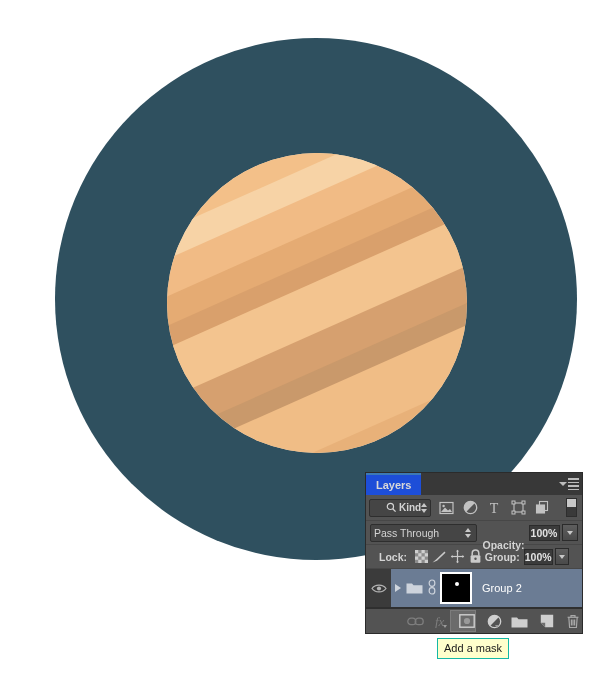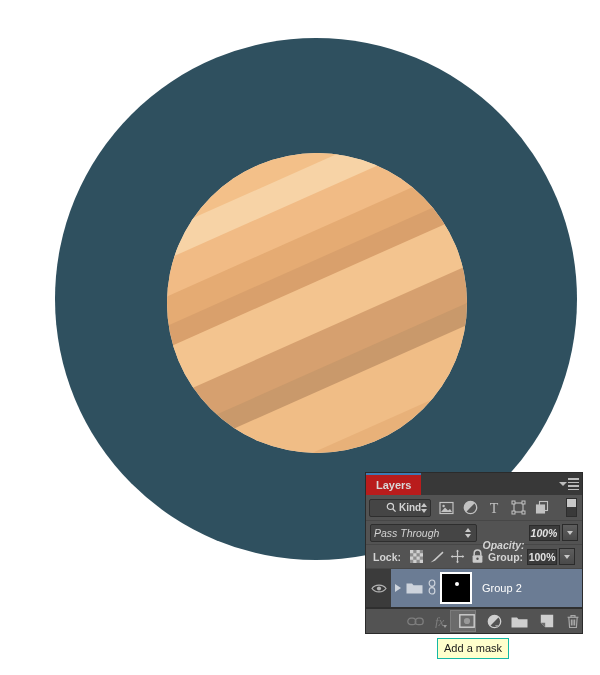--- a/index.html
+++ b/index.html
@@ -65,21 +65,21 @@
   }
 
   .panel-tabbar {
     height: 22px;
     background: #383838;
     position: relative;
     display: flex;
     align-items: stretch;
   }
   .panel-tab {
-    background: #b91c1c;
+    background: #1d4ed8;
     color: #d8d8d8;
     font-size: 11px;
     font-weight: bold;
     padding: 0 10px;
     display: flex;
     align-items: center;
     border-top: 2px solid #3d7ab5;
     box-sizing: border-box;
     height: 22px;
   }
@@ -134,21 +134,21 @@
   }
   .toggle-sw {
     width: 11px; height: 19px;
     margin-left: auto; margin-right: 2px;
     background: linear-gradient(to bottom, #c9c9c9 0%, #c9c9c9 48%, #3a3a3a 48%, #3a3a3a 100%);
     border: 1px solid #2e2e2e;
     box-sizing: border-box;
   }
 
   
-  .blend-row { height: 24px; padding: 0 4px; font-style: italic; }
+  .blend-row { height: 24px; padding: 0 4px; }
   .blend-select {
     display: flex; align-items: center;
     height: 18px; width: 110px;
     background: #454545;
     border: 1px solid #2e2e2e;
     border-radius: 2px;
     box-sizing: border-box;
     padding: 0 3px;
   }
   .blend-label { flex:1; font-size:10.5px; color:#d4d4d4; }
@@ -167,21 +167,21 @@
     width: 17px; height: 17px;
     background: linear-gradient(to bottom,#5e5e5e,#4a4a4a);
     border: 1px solid #2b2b2b;
     display:flex; align-items:center; justify-content:center;
     box-sizing: border-box;
     margin-left: 2px;
   }
   .drop-btn .tri { width:0;height:0;border-left:3.5px solid transparent;border-right:3.5px solid transparent;border-top:4px solid #c8c8c8; }
 
   
-  .lock-row { height: 24px; padding: 0 7px; }
+  .lock-row { height: 24px; padding: 0 13px; }
   .lock-label { font-size: 10.5px; font-weight: bold; color:#d4d4d4; margin-right: 5px;}
   .lock-icon { width: 22px; height: 20px; display:flex; align-items:center; justify-content:center;}
   .fill-label { font-size: 10.5px; font-weight: bold; color:#d4d4d4; margin-left: auto;}
 
   
   .layer-list { background: #f9a8d4; }
   .layer-row {
     display: flex; align-items: center;
     height: 38px;
     background: #3b3b3b;

